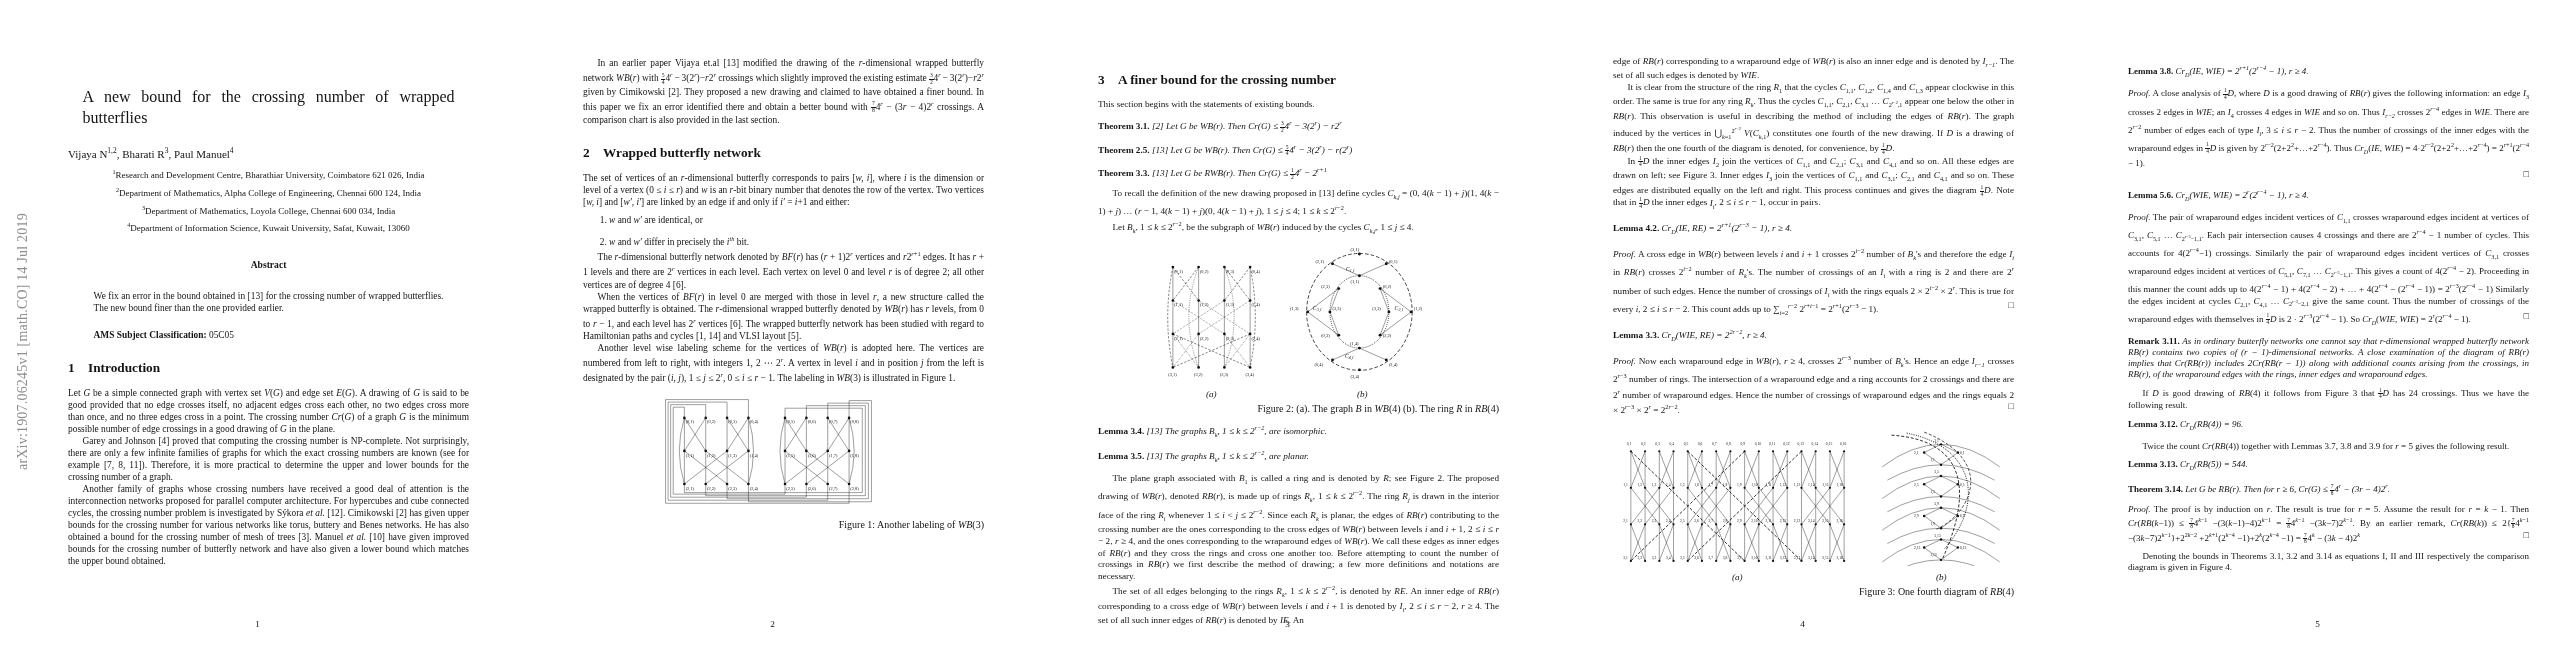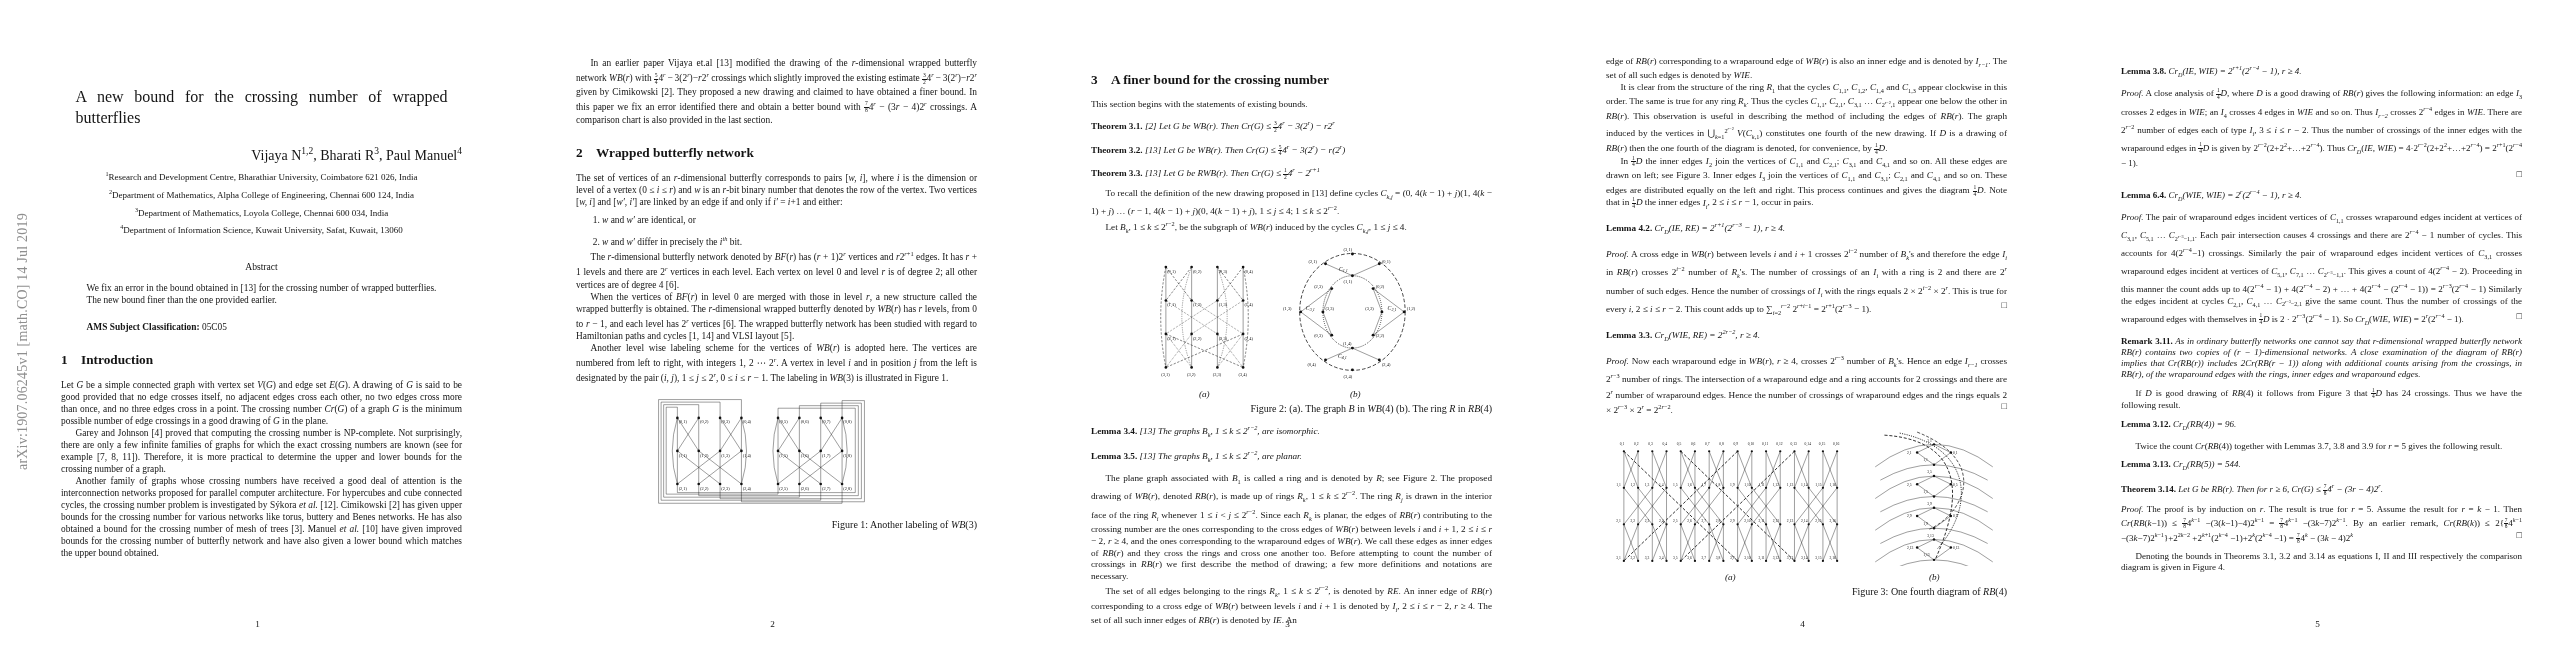--- a/index.html
+++ b/index.html
@@ -1,27 +1,27 @@
 <!DOCTYPE html>
 <html style="font-size:9px"><head>
 <meta charset="utf-8">
 <style>
   *{box-sizing:border-box}
   html,body{margin:0;padding:0}
   body{width:2576px;height:667px;background:#ffffff;font-family:"Liberation Serif","DejaVu Serif",serif;color:#141414}
   #doc{display:flex;width:2576px;height:667px;background:#fff}
   .page{position:relative;width:515px;height:667px;flex:none;overflow:hidden;background:#fff}
-  .pc{position:absolute;left:61px;width:401px;font-size:9.4px;line-height:12px;text-align:justify}
+  .pc{position:absolute;left:68px;width:401px;font-size:9.4px;line-height:12px;text-align:justify}
   .pc1{top:87px}.pc2{top:57px}.pc3{top:53px}.pc4{top:56px}.pc5{top:56px}
   .dense{font-size:9px;line-height:11.2px}
   .mdense{font-size:9.2px;line-height:11.6px}
   .title{font-size:16px;line-height:20.6px;margin:0 14.5px 16.7px;font-weight:normal}
-  .authors{font-size:14px;text-align:right;margin:0 0 5.6px}
+  .authors{font-size:11px;text-align:left;margin:0 0 5.6px}
   .affil{font-size:9px;text-align:center;line-height:14.7px}
-  .absh{font-weight:normal;text-align:center;margin:23px 0 9px;font-size:9.6px}
+  .absh{font-weight:bold;text-align:center;margin:23px 0 19px;font-size:9.6px}
   .abs{margin:0 25.6px}
   .meta{margin:15px 25.6px 0;text-align:left}
   h2.sec{font-size:13.3px;margin:19px 0 11px;font-weight:bold;text-align:left;line-height:15.6px}
   .sn{display:inline-block;min-width:20px}
   p.p,p.pi{margin:0}
   p.pi{text-indent:14.5px}
   p.thm{margin:7.2px 0}
   p.proof{margin:5.6px 0}
   p.listit{margin:6.7px 0 0 16.7px;text-align:left}
   .qed{float:right;margin-left:4.4px}
@@ -180,21 +180,21 @@
         </div>
         <div class="cap">Figure 1: Another labeling of <i>WB</i>(3)</div>
       </div>
       <div class="pnum">2</div>
     </section>
   <section class="page">
       <div class="pc pc3 mdense">
         <h2 class="sec"><span class="sn">3</span>A finer bound for the crossing number</h2>
         <p class="p">This section begins with the statements of existing bounds.</p>
         <p class="thm"><b>Theorem 3.1.</b> <i>[2] Let G be WB(r). Then Cr(G) ≤ <span class="fr"><b>3</b>2</span>4<sup>r</sup> − 3(2<sup>r</sup>) − r2<sup>r</sup></i></p>
-        <p class="thm"><b>Theorem 3.2.</b> <i>[13] Let G be WB(r). Then Cr(G) ≤ <span class="fr"><b>5</b>4</span>4<sup>r</sup> − 3(2<sup>r</sup>) − r(2<sup>r</sup>)</i></p>
+        <p class="thm"><b>Theorem 2.5.</b> <i>[13] Let G be WB(r). Then Cr(G) ≤ <span class="fr"><b>5</b>4</span>4<sup>r</sup> − 3(2<sup>r</sup>) − r(2<sup>r</sup>)</i></p>
         <p class="thm"><b>Theorem 3.3.</b> <i>[13] Let G be RWB(r). Then Cr(G) ≤ <span class="fr"><b>1</b>2</span>4<sup>r</sup> − 2<sup>r+1</sup></i></p>
         <p class="pi">To recall the definition of the new drawing proposed in [13] define cycles <i>C<sub>k,j</sub></i> = (0, 4(<i>k</i> − 1) + <i>j</i>)(1, 4(<i>k</i> − 1) + <i>j</i>) … (<i>r</i> − 1, 4(<i>k</i> − 1) + <i>j</i>)(0, 4(<i>k</i> − 1) + <i>j</i>), 1 ≤ <i>j</i> ≤ 4; 1 ≤ <i>k</i> ≤ 2<sup><i>r</i>−2</sup>.</p>
         <p class="pi">Let <i>B<sub>k</sub></i>, 1 ≤ <i>k</i> ≤ 2<sup><i>r</i>−2</sup>, be the subgraph of <i>WB</i>(<i>r</i>) induced by the cycles <i>C<sub>k,j</sub></i>, 1 ≤ <i>j</i> ≤ 4.</p>
         <div class="fig">
           <div class="sf">
             <svg width="103" height="129" viewBox="0 0 200 250" style="font-size:16.6px">
               <line x1="25" y1="25" x2="25" y2="90" class="e"></line>
               <line x1="25" y1="90" x2="25" y2="155" class="e"></line>
               <line x1="25" y1="155" x2="25" y2="220" class="e"></line>
               <line x1="75" y1="25" x2="75" y2="90" class="e"></line>
@@ -632,21 +632,21 @@
           </div>
         </div>
         <div class="cap">Figure 3: One fourth diagram of <i>RB</i>(4)</div>
       </div>
       <div class="pnum">4</div>
     </section>
   <section class="page">
       <div class="pc pc5 dense">
         <p class="thm"><b>Lemma 3.8.</b> <i>Cr<sub>D</sub>(IE, WIE) = 2<sup>r+1</sup>(2<sup>r−4</sup> − 1), r ≥ 4.</i></p>
         <p class="proof"><i>Proof.</i> A close analysis of <span class="fr"><b>1</b>4</span><i>D</i>, where <i>D</i> is a good drawing of <i>RB</i>(<i>r</i>) gives the following information: an edge <i>I</i><sub>3</sub> crosses 2 edges in <i>WIE</i>; an <i>I</i><sub>4</sub> crosses 4 edges in <i>WIE</i> and so on. Thus <i>I<sub>r−2</sub></i> crosses 2<sup><i>r</i>−4</sup> edges in <i>WIE</i>. There are 2<sup><i>r</i>−2</sup> number of edges each of type <i>I<sub>i</sub></i>, 3 ≤ <i>i</i> ≤ <i>r</i> − 2. Thus the number of crossings of the inner edges with the wraparound edges in <span class="fr"><b>1</b>4</span><i>D</i> is given by 2<sup><i>r</i>−2</sup>(2+2<sup>2</sup>+…+2<sup><i>r</i>−4</sup>). Thus <i>Cr<sub>D</sub></i>(<i>IE, WIE</i>) = 4·2<sup><i>r</i>−2</sup>(2+2<sup>2</sup>+…+2<sup><i>r</i>−4</sup>) = 2<sup><i>r</i>+1</sup>(2<sup><i>r</i>−4</sup> − 1).<span class="qedline">□</span></p>
-        <p class="thm"><b>Lemma 6.4.</b> <i>Cr<sub>D</sub>(WIE, WIE) = 2<sup>r</sup>(2<sup>r−4</sup> − 1), r ≥ 4.</i></p>
+        <p class="thm"><b>Lemma 5.6.</b> <i>Cr<sub>D</sub>(WIE, WIE) = 2<sup>r</sup>(2<sup>r−4</sup> − 1), r ≥ 4.</i></p>
         <p class="proof"><i>Proof.</i> The pair of wraparound edges incident vertices of <i>C</i><sub>1,1</sub> crosses wraparound edges incident at vertices of <i>C</i><sub>3,1</sub>, <i>C</i><sub>5,1</sub> … <i>C</i><sub>2<sup>r−3</sup>−1,1</sub>. Each pair intersection causes 4 crossings and there are 2<sup><i>r</i>−4</sup> − 1 number of cycles. This accounts for 4(2<sup><i>r</i>−4</sup>−1) crossings. Similarly the pair of wraparound edges incident vertices of <i>C</i><sub>3,1</sub> crosses wraparound edges incident at vertices of <i>C</i><sub>5,1</sub>, <i>C</i><sub>7,1</sub> … <i>C</i><sub>2<sup>r−3</sup>−1,1</sub>. This gives a count of 4(2<sup><i>r</i>−4</sup> − 2). Proceeding in this manner the count adds up to 4(2<sup><i>r</i>−4</sup> − 1) + 4(2<sup><i>r</i>−4</sup> − 2) + … + 4(2<sup><i>r</i>−4</sup> − (2<sup><i>r</i>−4</sup> − 1)) = 2<sup><i>r</i>−3</sup>(2<sup><i>r</i>−4</sup> − 1) Similarly the edges incident at cycles <i>C</i><sub>2,1</sub>, <i>C</i><sub>4,1</sub> … <i>C</i><sub>2<sup>r−3</sup>−2,1</sub> give the same count. Thus the number of crossings of the wraparound edges with themselves in <span class="fr"><b>1</b>4</span><i>D</i> is 2 · 2<sup><i>r</i>−3</sup>(2<sup><i>r</i>−4</sup> − 1). So <i>Cr<sub>D</sub></i>(<i>WIE, WIE</i>) = 2<sup><i>r</i></sup>(2<sup><i>r</i>−4</sup> − 1). <span class="qed">□</span></p>
         <p class="thm"><b>Remark 3.11.</b> <i>As in ordinary butterfly networks one cannot say that r-dimensional wrapped butterfly network RB(r) contains two copies of (r − 1)-dimensional networks. A close examination of the diagram of RB(r) implies that Cr(RB(r)) includes 2Cr(RB(r − 1)) along with additional counts arising from the crossings, in RB(r), of the wraparound edges with the rings, inner edges and wraparound edges.</i></p>
         <p class="pi">If <i>D</i> is good drawing of <i>RB</i>(4) it follows from Figure 3 that <span class="fr"><b>1</b>4</span><i>D</i> has 24 crossings. Thus we have the following result.</p>
         <p class="thm"><b>Lemma 3.12.</b> <i>Cr<sub>D</sub>(RB(4)) = 96.</i></p>
         <p class="pi">Twice the count <i>Cr</i>(<i>RB</i>(4)) together with Lemmas 3.7, 3.8 and 3.9 for <i>r</i> = 5 gives the following result.</p>
         <p class="thm"><b>Lemma 3.13.</b> <i>Cr<sub>D</sub>(RB(5)) = 544.</i></p>
         <p class="thm"><b>Theorem 3.14.</b> <i>Let G be RB(r). Then for r ≥ 6, Cr(G) ≤ <span class="fr"><b>7</b>8</span>4<sup>r</sup> − (3r − 4)2<sup>r</sup>.</i></p>
         <p class="proof"><i>Proof.</i> The proof is by induction on <i>r</i>. The result is true for <i>r</i> = 5. Assume the result for <i>r</i> = <i>k</i> − 1. Then <i>Cr</i>(<i>RB</i>(<i>k</i>−1)) ≤ <span class="fr"><b>7</b>8</span>4<sup><i>k</i>−1</sup> −(3(<i>k</i>−1)−4)2<sup><i>k</i>−1</sup> = <span class="fr"><b>7</b>8</span>4<sup><i>k</i>−1</sup> −(3<i>k</i>−7)2<sup><i>k</i>−1</sup>. By an earlier remark, <i>Cr</i>(<i>RB</i>(<i>k</i>)) ≤ 2{<span class="fr"><b>7</b>8</span>4<sup><i>k</i>−1</sup> −(3<i>k</i>−7)2<sup><i>k</i>−1</sup>}+2<sup>2<i>k</i>−2</sup> +2<sup><i>k</i>+1</sup>(2<sup><i>k</i>−4</sup> −1)+2<sup><i>k</i></sup>(2<sup><i>k</i>−4</sup> −1) = <span class="fr"><b>7</b>8</span>4<sup><i>k</i></sup> − (3<i>k</i> − 4)2<sup><i>k</i></sup> <span class="qed">□</span></p>
         <p class="pi">Denoting the bounds in Theorems 3.1, 3.2 and 3.14 as equations I, II and III respectively the comparison diagram is given in Figure 4.</p>
       </div>

